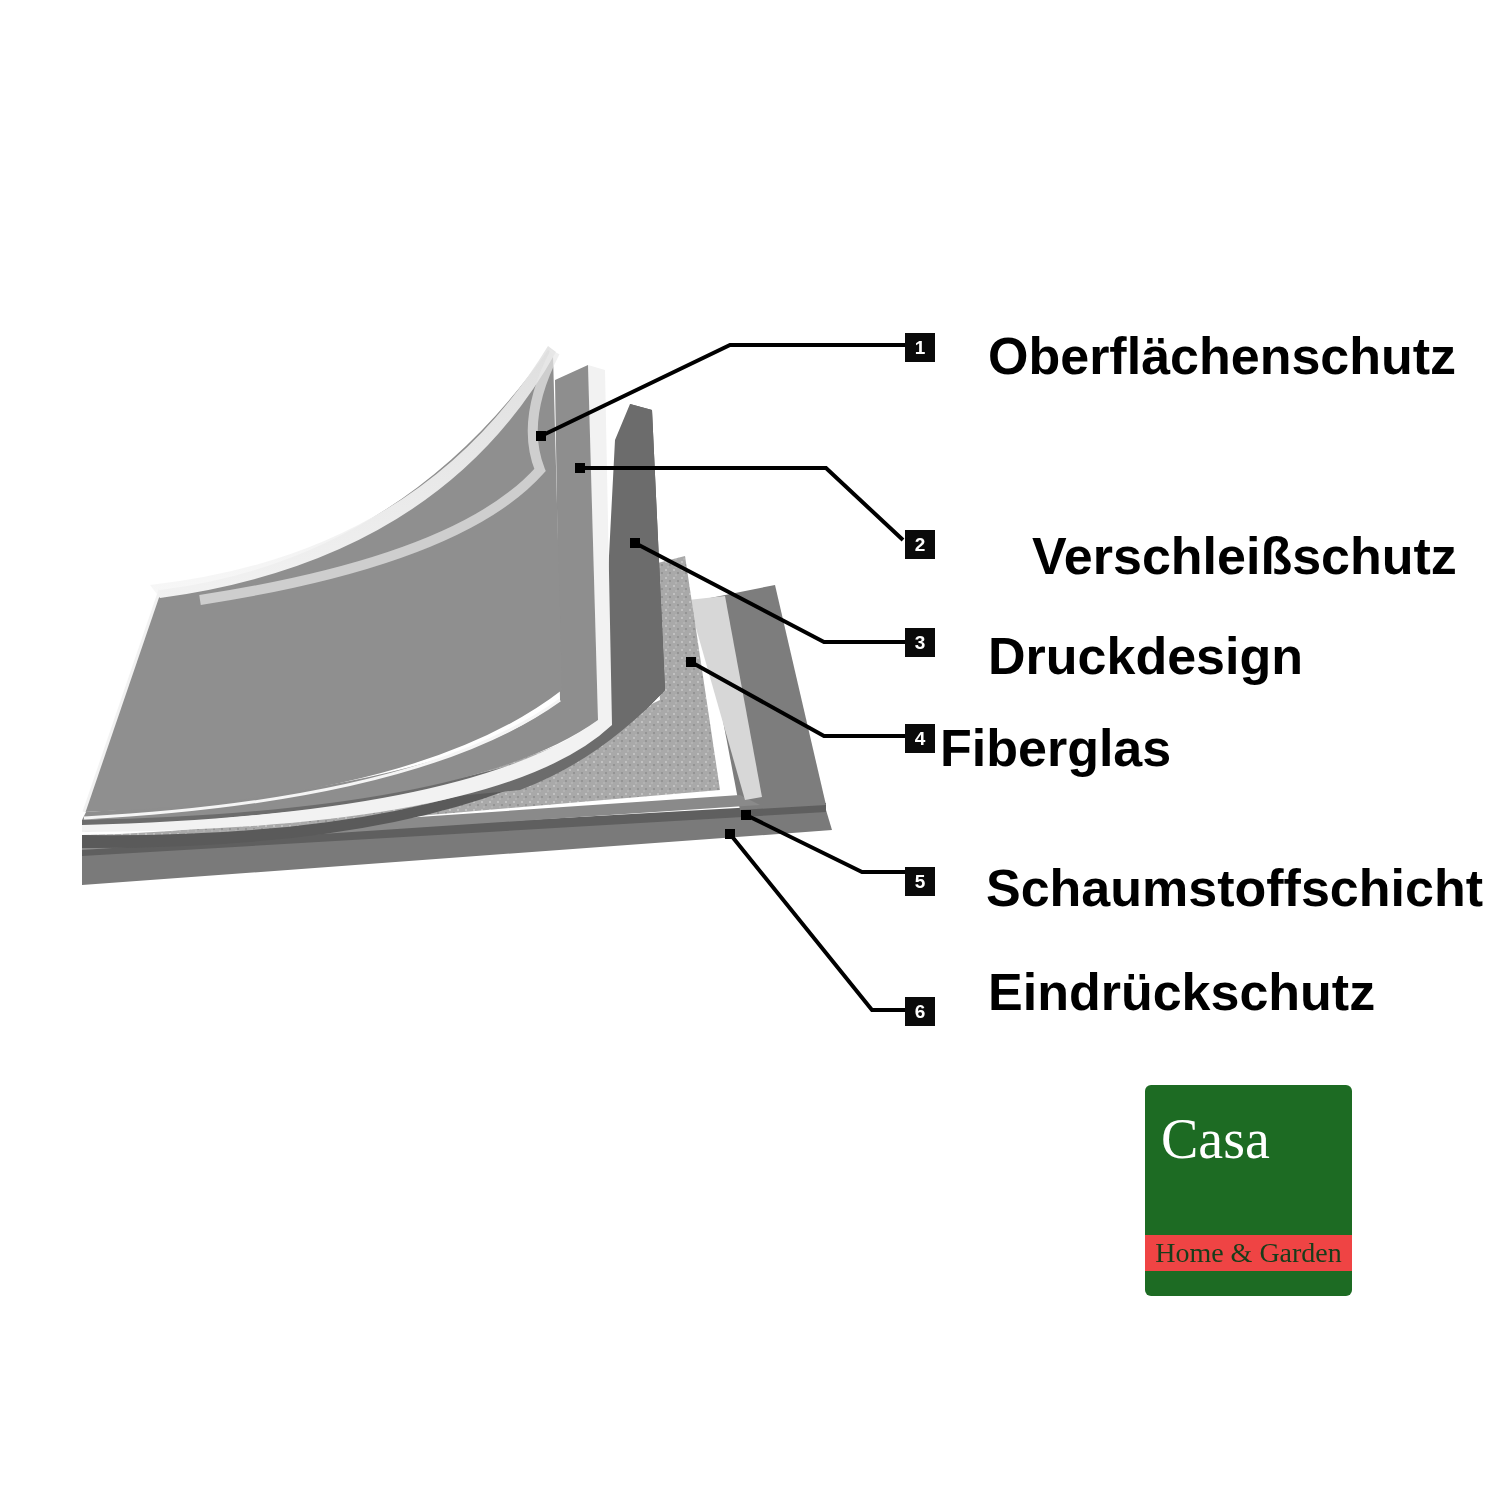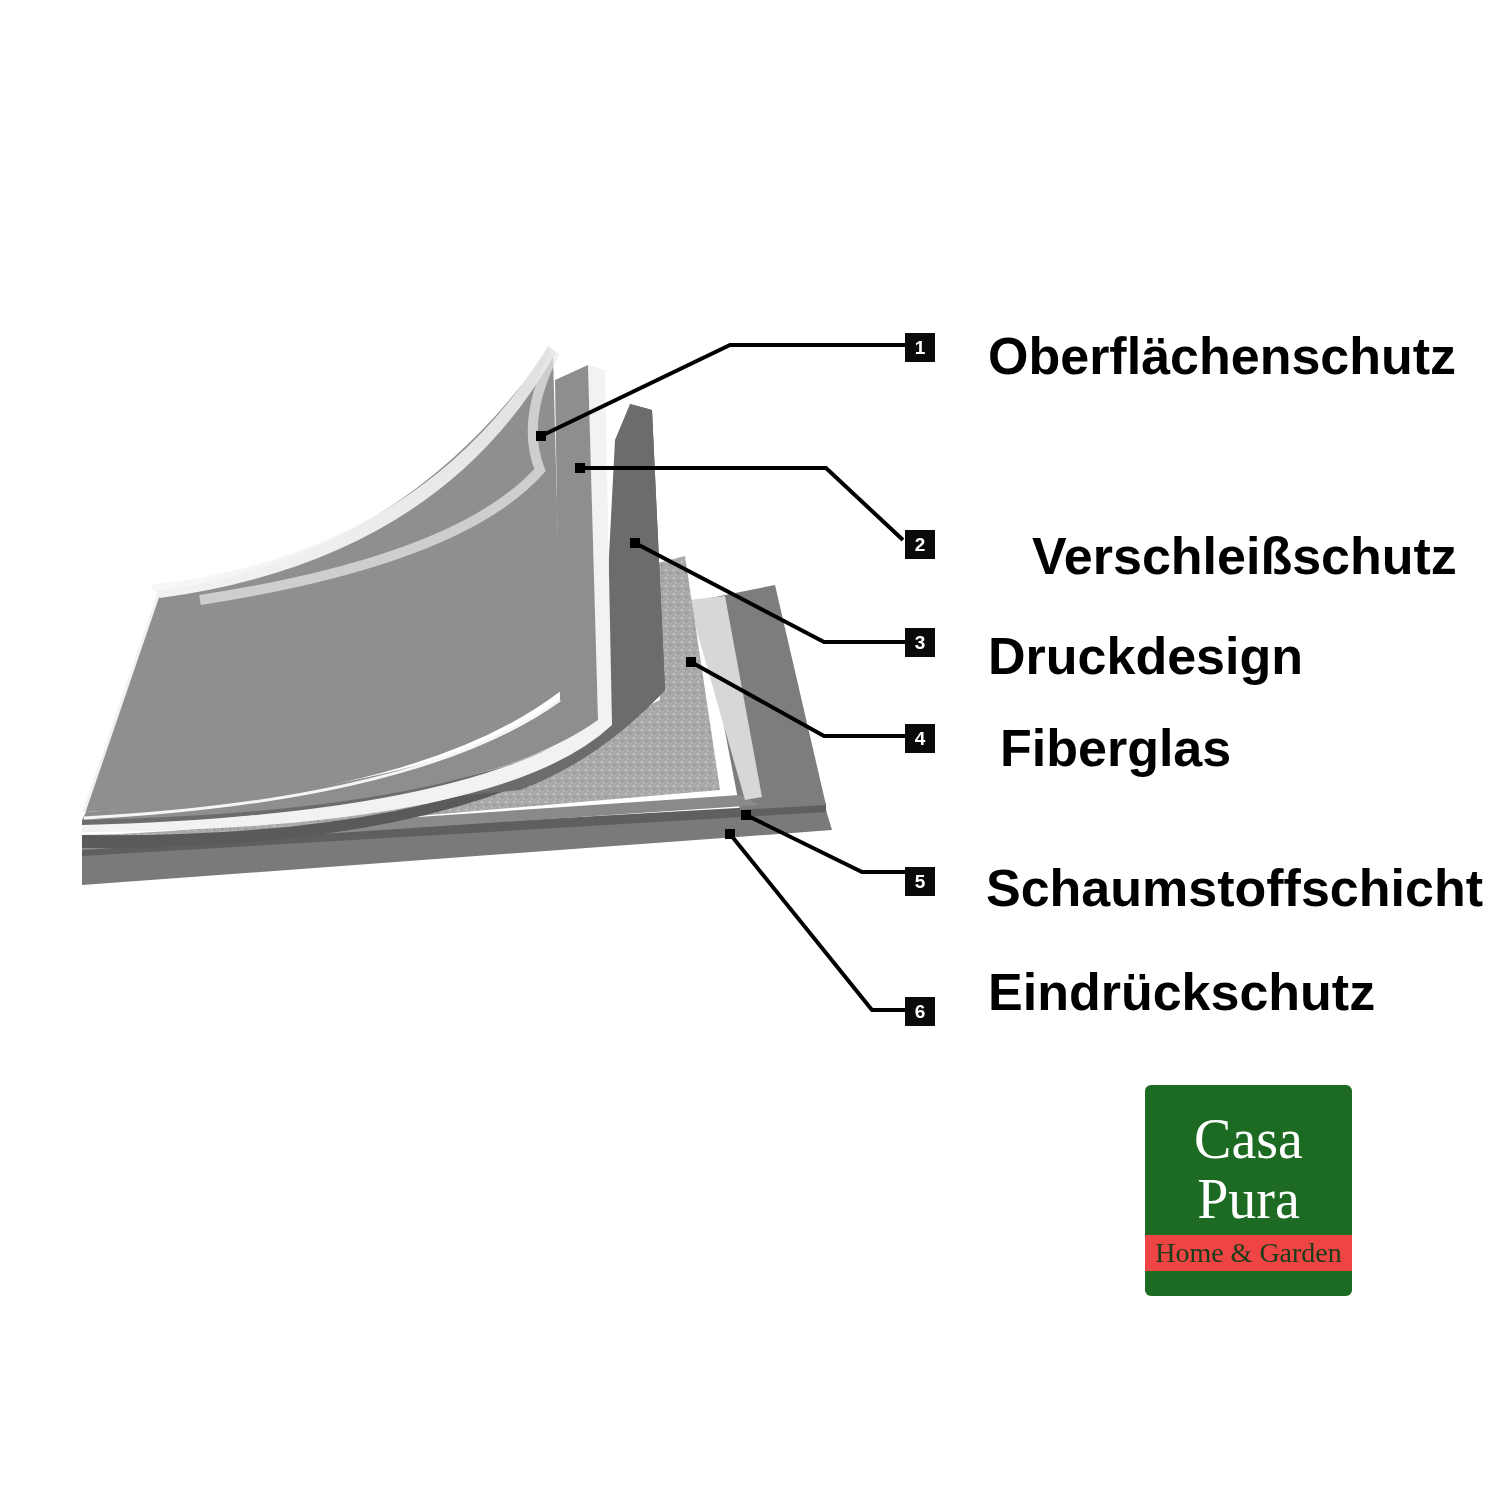--- a/index.html
+++ b/index.html
@@ -28,22 +28,22 @@
   }
   .logo {
     position: absolute;
     left: 1145px; top: 1085px;
     width: 207px; height: 211px;
     background: #1d6b23;
     border-radius: 6px;
     overflow: hidden;
   }
   .logo .brand {
-    position: absolute; left: 0; width: 100%;
-    text-align: center;
+    position: absolute; left: 16px; width: 100%;
+    text-align: left;
     font-family: "Liberation Serif", serif;
     color: #ffffff;
     font-size: 56px;
     line-height: 1;
   }
   .logo .band {
     position: absolute; left: 0; top: 150px;
     width: 100%; height: 36px;
     background: #ef4444;
     text-align: center;
@@ -125,21 +125,20 @@
 <div class="badge" style="left:905px; top:333px;">1</div>
 <div class="badge" style="left:905px; top:530px;">2</div>
 <div class="badge" style="left:905px; top:628px;">3</div>
 <div class="badge" style="left:905px; top:724px;">4</div>
 <div class="badge" style="left:905px; top:867px;">5</div>
 <div class="badge" style="left:905px; top:997px;">6</div>
 
 <div class="label" style="left:988px; top:330px;">Oberflächenschutz</div>
 <div class="label" style="left:988px; top:530px;margin-left:44px;">Verschleißschutz</div>
 <div class="label" style="left:988px; top:630px;">Druckdesign</div>
-<div class="label" style="left:1000px; top:722px;">Fiberglas</div>
+<div class="label" style="left:940px; top:722px;">Fiberglas</div>
 <div class="label" style="left:986px; top:862px;">Schaumstoffschicht</div>
 <div class="label" style="left:988px; top:966px;">Eindrückschutz</div>
 
 <div class="logo">
   <div class="brand" style="top:26px;">Casa</div>
-  <div class="brand" style="top:86px;">Pura</div>
   <div class="band">Home &amp; Garden</div>
 </div>
 
 </body></html>

